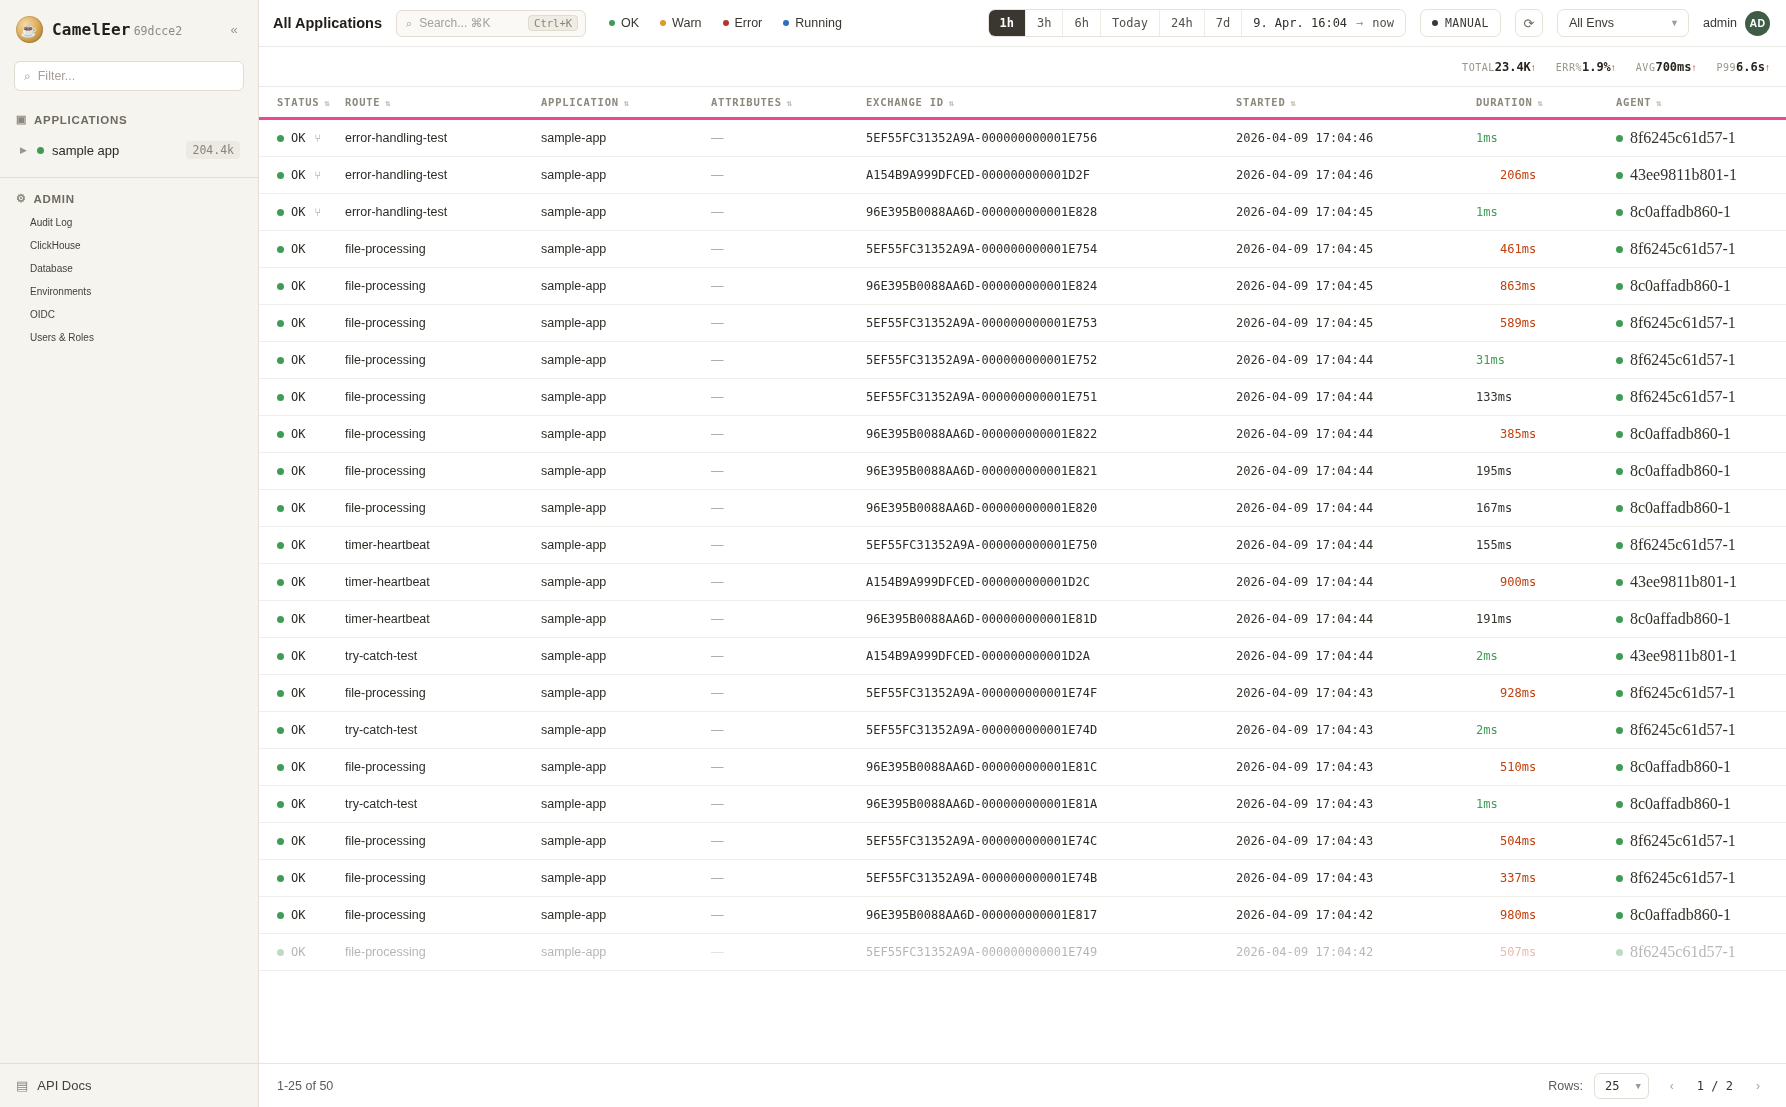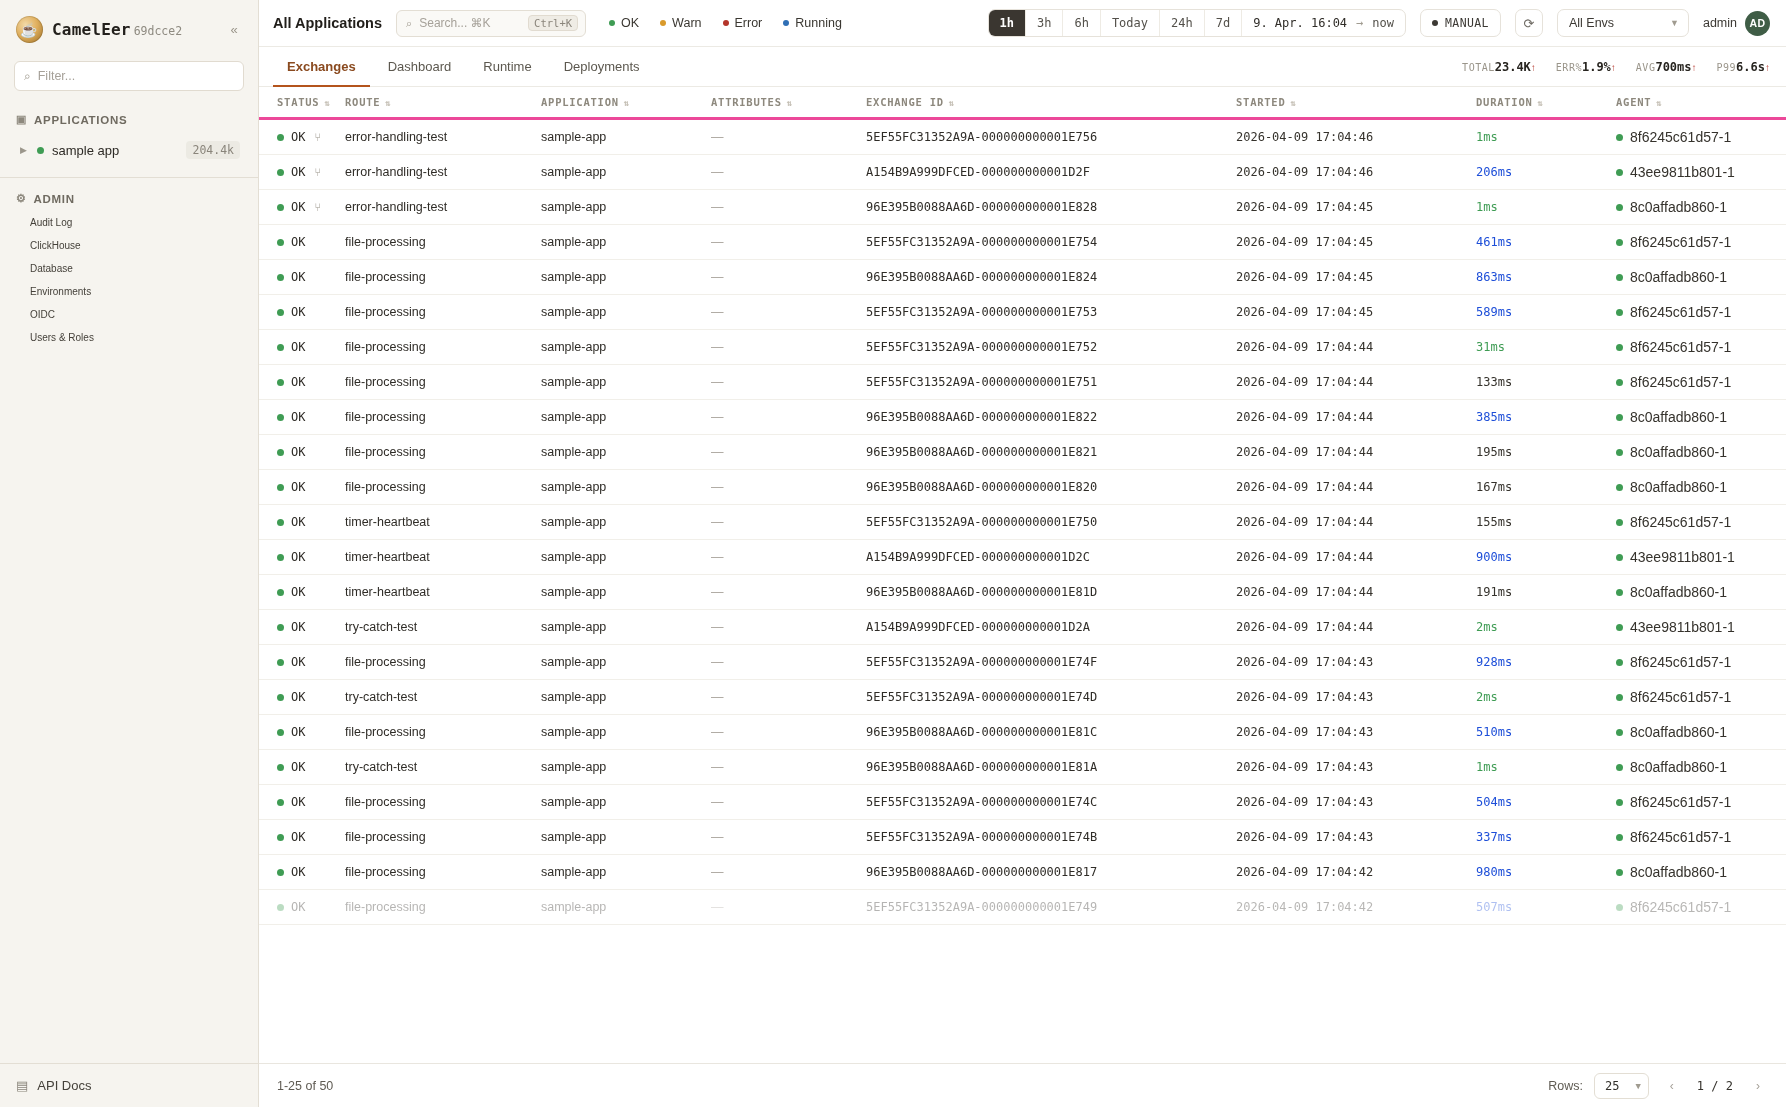--- a/index.html
+++ b/index.html
@@ -258,24 +258,24 @@
 
   .status-cell { display: flex; align-items: center; gap: 7px; }
   .st-ok {
     font-family: "DejaVu Sans Mono", monospace; font-size: 12px; color: #2f2c27;
   }
   .branch-ico { color: #9a958a; font-size: 11px; margin-left: 2px; }
   .xid { font-family: "DejaVu Sans Mono", monospace; font-size: 12px; color: #2f2c27; }
   .started { font-family: "DejaVu Sans Mono", monospace; font-size: 12px; color: #35322c; }
   .dur { font-family: "DejaVu Sans Mono", monospace; font-size: 12px; }
   .dur.ok { color: #3f9c54; }
-  .dur.warn { color: #1d4ed8; }
+  .dur.warn { color: #c2410c; margin-left: 24px; }
   .dur.neutral { color: #35322c; }
   .agent-cell { display: flex; align-items: center; gap: 7px; }
-  .agent-name { font-family: Liberation Sans, sans-serif; font-size: 14px; color: #35322c; }
+  .agent-name { font-family: Liberation Serif, serif; font-size: 16px; color: #35322c; }
   .attr-dash { color: #a6a199; }
   .row-faded td { opacity: .35; }
 
   
   .footer {
     height: 44px; min-height: 44px;
     display: flex; align-items: center; padding: 0 16px 0 18px;
     border-top: 1px solid #e9e6df; background: #fff;
   }
   .foot-left { font-size: 12.5px; color: #5f5b53; }
@@ -403,26 +403,20 @@
         <span class="cd">▼</span>
       </div>
 
       <div class="user">
         <span class="user-name">admin</span>
         <span class="avatar">AD</span>
       </div>
     </div>
 
     <div class="tabsbar">
-      <div class="tabs">
-        <div class="tab active">Exchanges</div>
-        <div class="tab">Dashboard</div>
-        <div class="tab">Runtime</div>
-        <div class="tab">Deployments</div>
-      </div>
       <div class="kpis">
         <div class="kpi">
           <span class="kpi-l">TOTAL</span>
           <span class="kpi-v">23.4K</span>
           <span class="kpi-ar up-red">↑</span>
         </div>
         <div class="kpi">
           <span class="kpi-l">ERR%</span>
           <span class="kpi-v">1.9%</span>
           <span class="kpi-ar up-red">↑</span>

